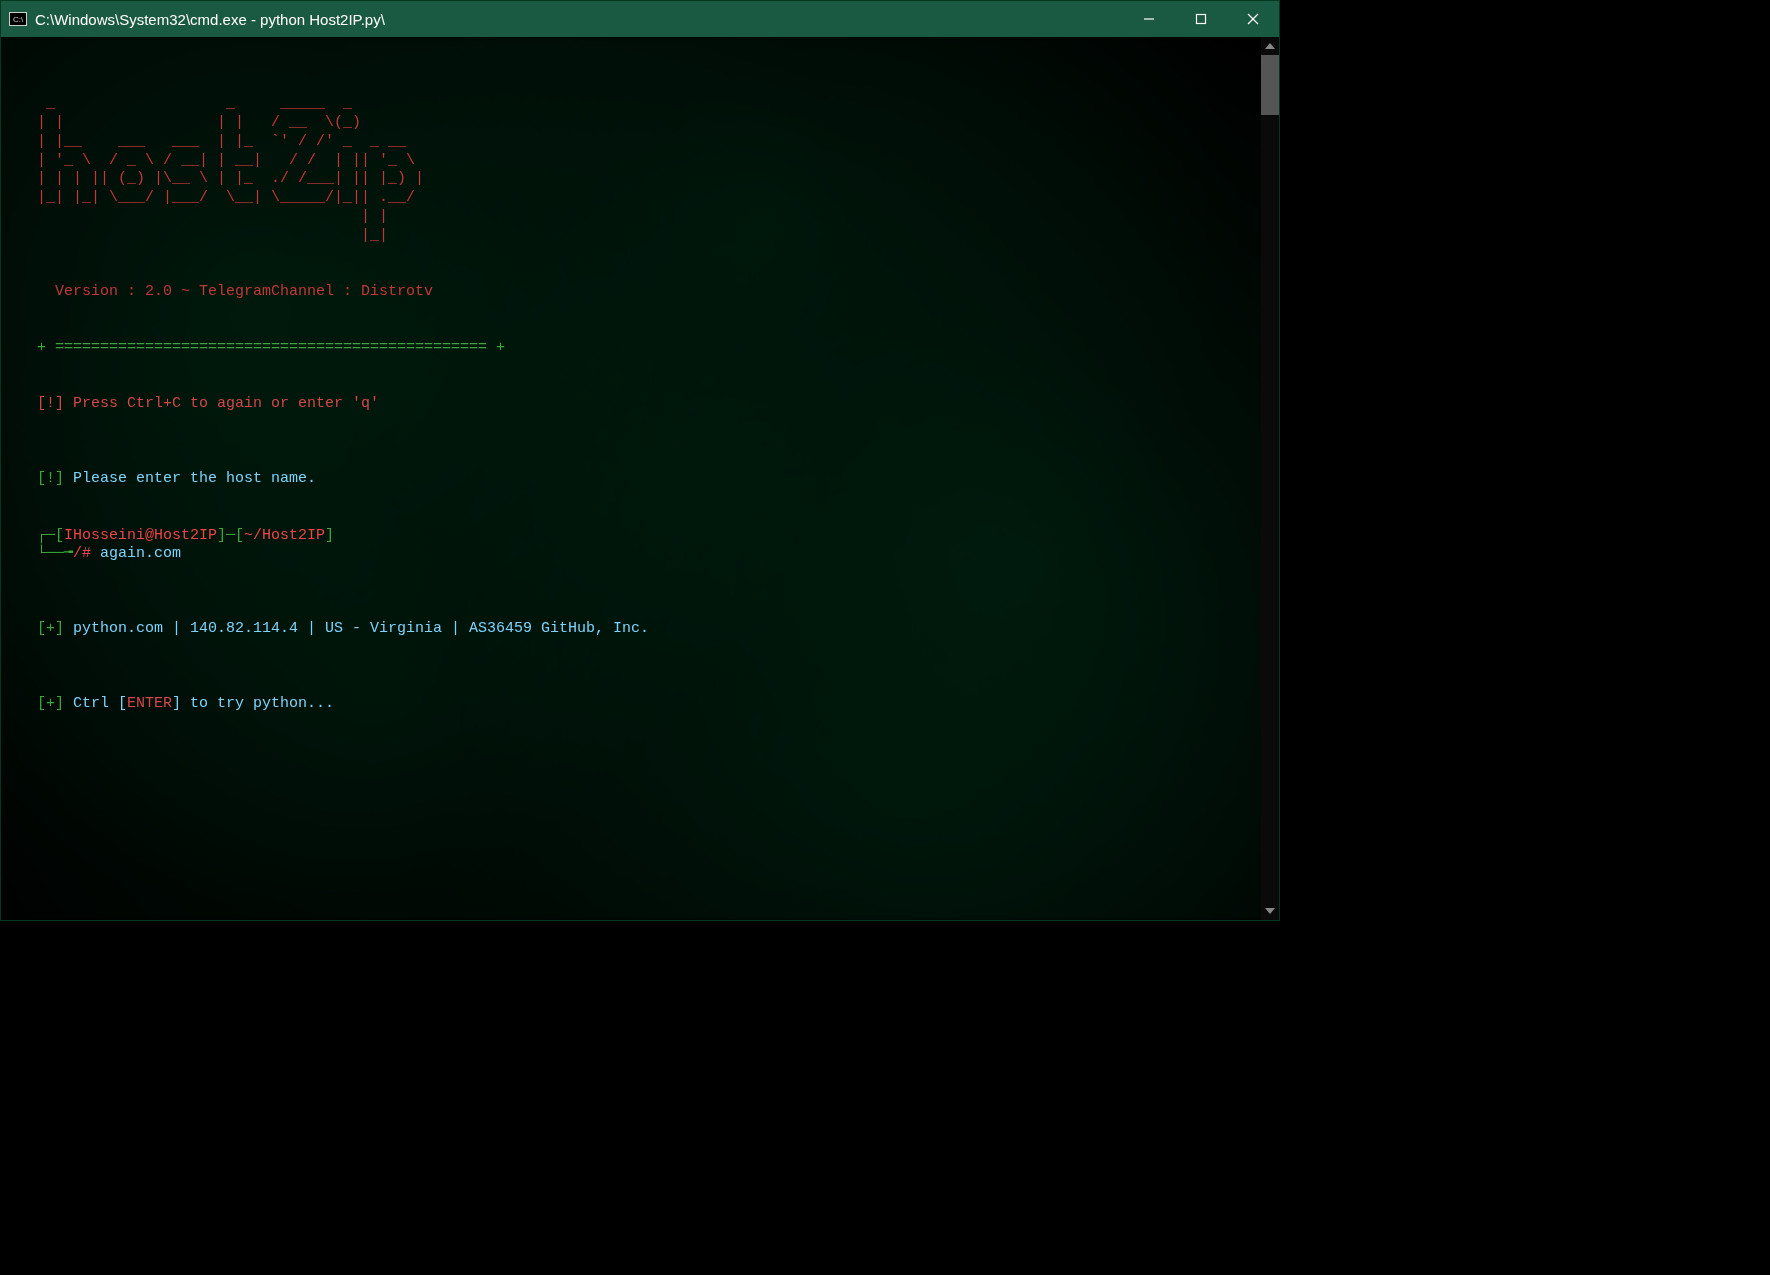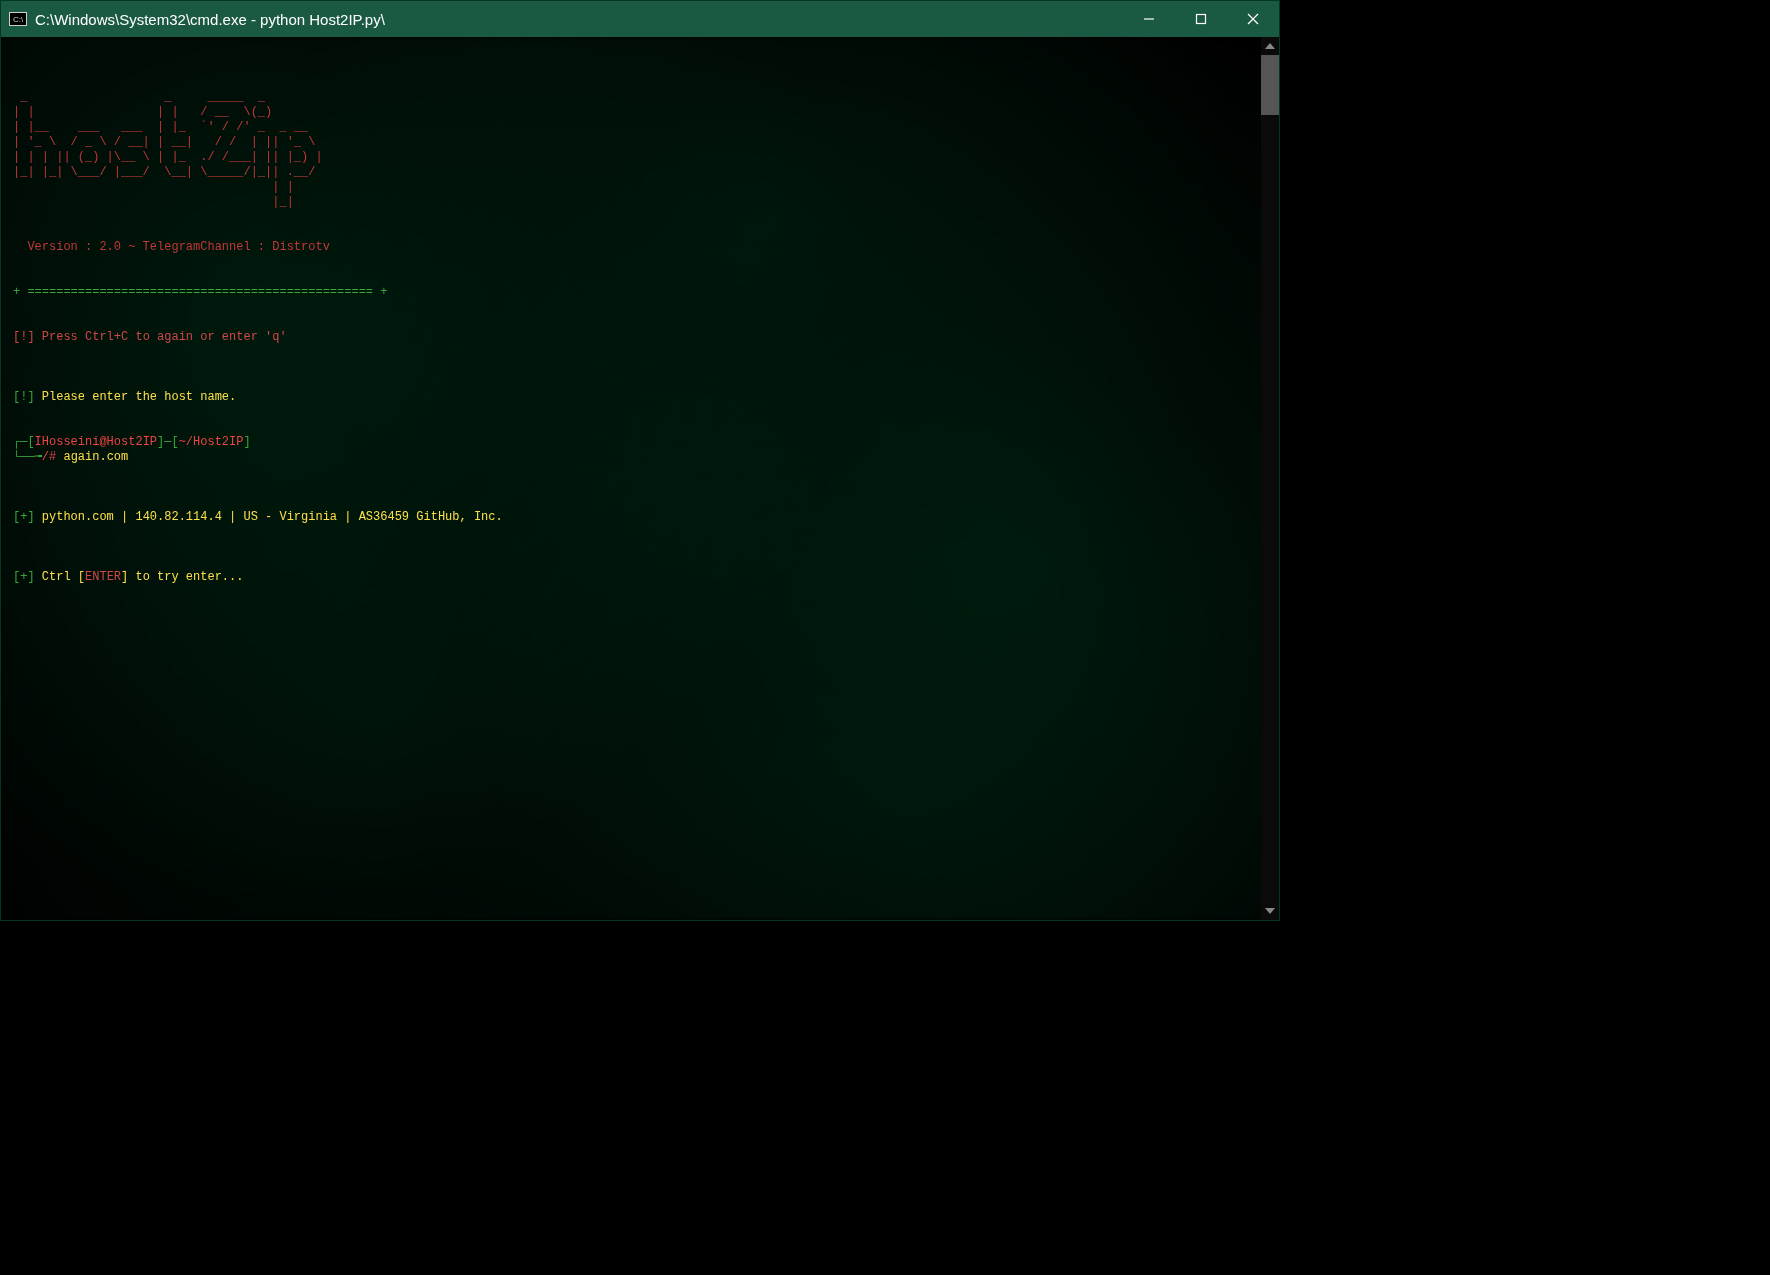--- a/index.html
+++ b/index.html
@@ -87,25 +87,26 @@
         radial-gradient(circle at 60% 20%, rgba(0,50,25,0.35) 0%, transparent 45%),
         radial-gradient(circle at 80% 60%, rgba(0,55,28,0.4) 0%, transparent 50%),
         radial-gradient(circle at 30% 75%, rgba(0,45,22,0.35) 0%, transparent 45%),
         radial-gradient(circle at 70% 85%, rgba(0,50,25,0.3) 0%, transparent 40%),
         #000;
       filter: blur(2px);
     }
 
     .terminal-content {
       position: relative;
-      padding: 8px 12px;
-      font-size: 12px;
+      padding: 2px 12px;
+      font-size: 15px;
       line-height: 1.25;
       white-space: pre;
       color: #ccc;
+      margin-left: 24px;
     }
 
     .scrollbar {
       position: absolute;
       right: 0;
       top: 0;
       bottom: 0;
       width: 18px;
       background: #0a0a0a;
     }
@@ -129,21 +130,21 @@
       top: 18px;
       right: 0;
       width: 18px;
       height: 60px;
       background: #555;
     }
 
     .red { color: #d14848; }
     .bright-red { color: #c13838; }
     .green { color: #3aa63a; }
-    .white { color: #fde047; }
+    .white { color: #7dd3fc; }
     .cyan { color: #ef4444; }
   </style>
 </head>
 <body>
 
 <div class="window">
   <div class="titlebar">
     <div class="titlebar-icon">C:\</div>
     <span>C:\Windows\System32\cmd.exe - python  Host2IP.py\</span>
     <div class="titlebar-buttons">
@@ -196,21 +197,21 @@
 </span>
 <span class="green">┌─[</span><span class="cyan">IHosseini@Host2IP</span><span class="green">]─[</span><span class="cyan">~/Host2IP</span><span class="green">]</span>
 <span class="green">└──╼</span><span class="cyan">/#</span><span class="white"> again.com</span>
 <span class="white">
 
 </span>
 <span class="green">[+]</span><span class="white"> python.com | 140.82.114.4 | US - Virginia | AS36459 GitHub, Inc.</span>
 <span class="white">
 
 </span>
-<span class="green">[+]</span><span class="white"> Ctrl [</span><span class="red">ENTER</span><span class="white">] to try enter...</span>
+<span class="green">[+]</span><span class="white"> Ctrl [</span><span class="red">ENTER</span><span class="white">] to try python...</span>
 </div>
 
     <div class="scrollbar">
       <div class="scroll-arrow top">
         <svg width="10" height="6" viewBox="0 0 10 6">
             <path d="M0 6 L5 0 L10 6 Z" fill="#888"></path>
           </svg>
       </div>
       <div class="scroll-thumb"></div>
       <div class="scroll-arrow bottom">

